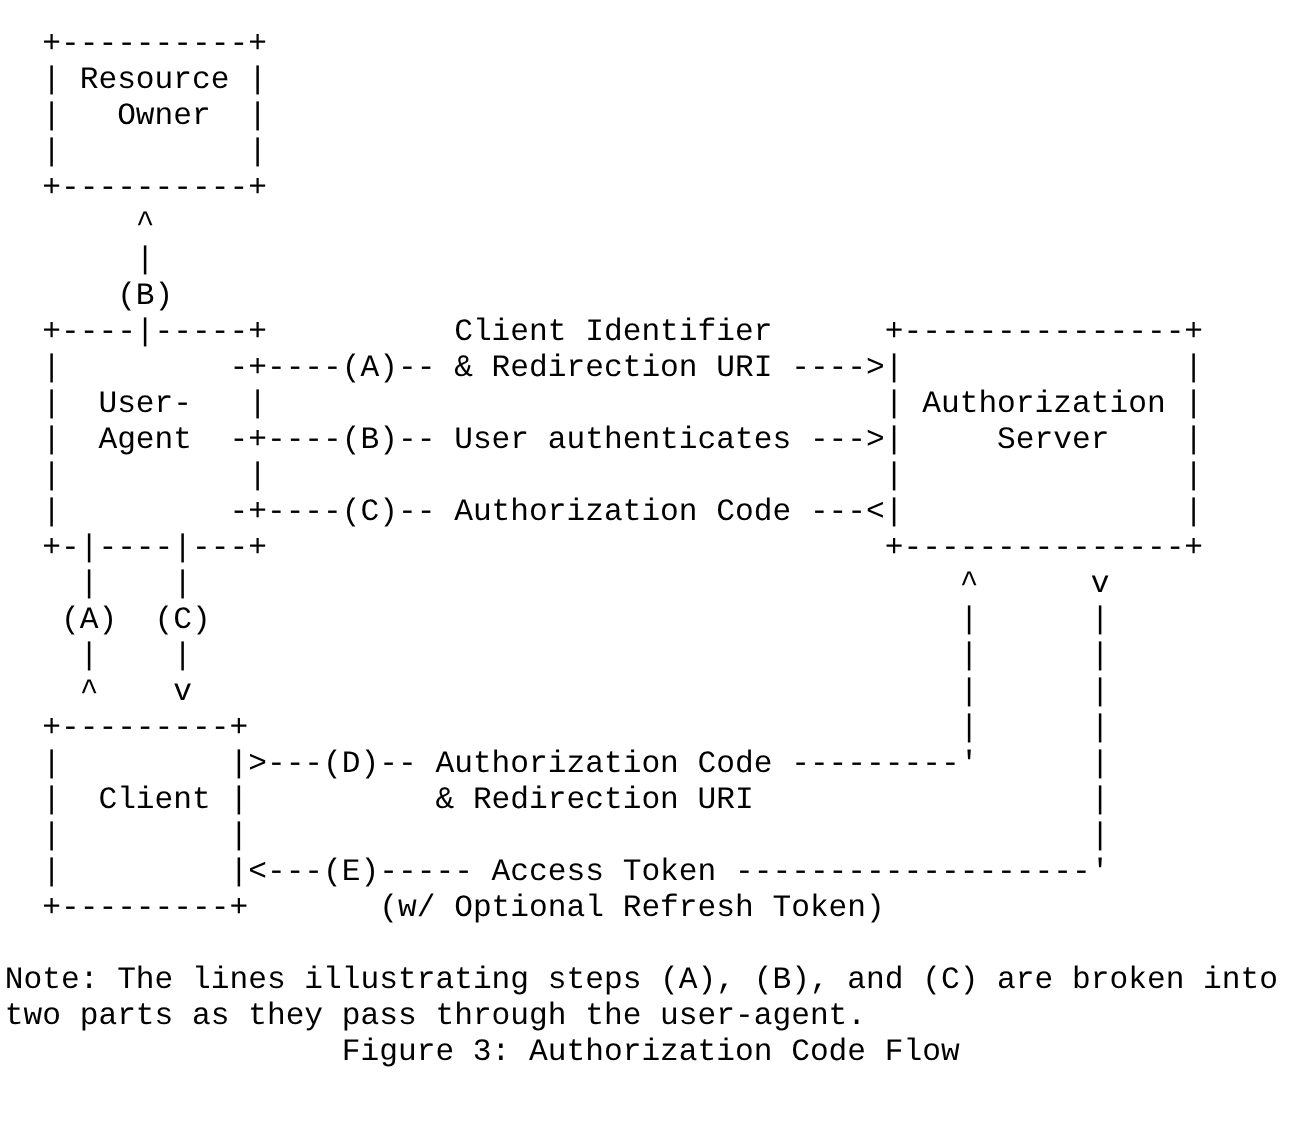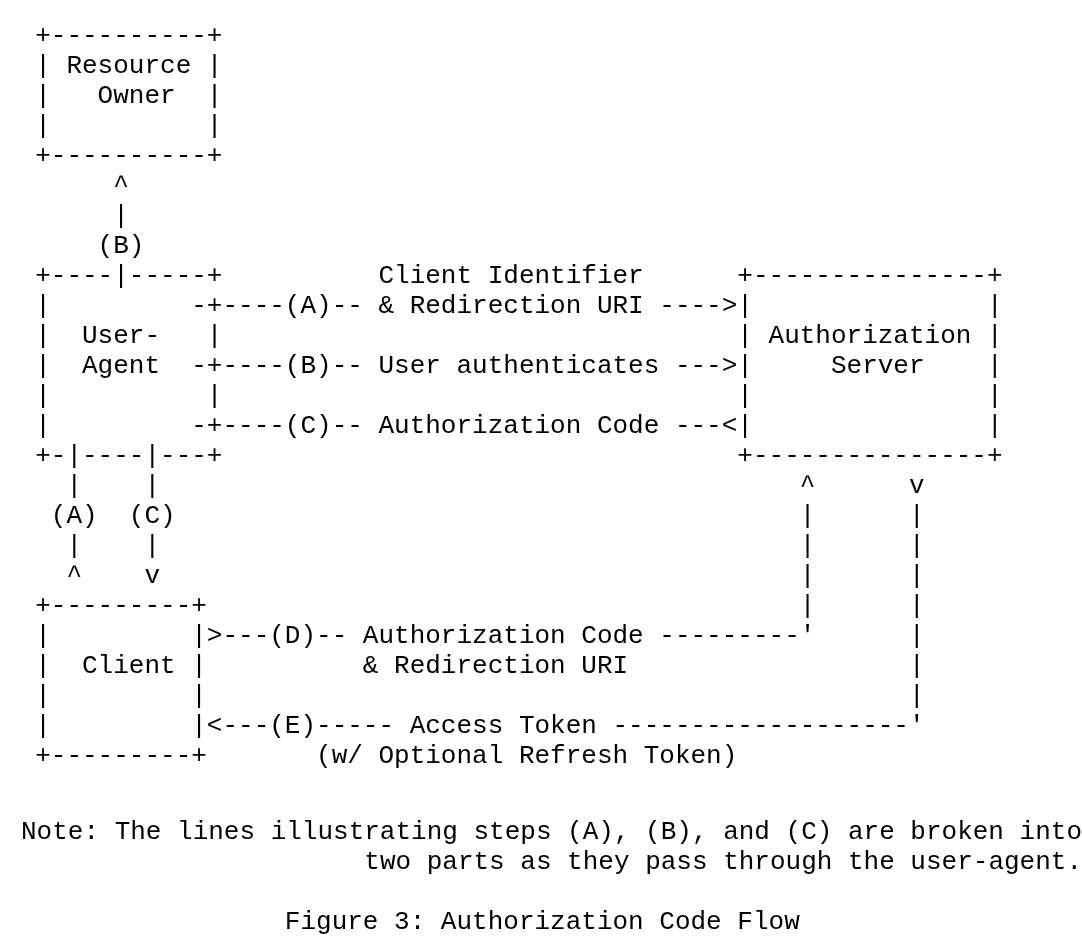--- a/index.html
+++ b/index.html
@@ -14,22 +14,22 @@
     font-size: 26px;
     line-height: 30px;
     font-weight: normal;
     padding: 21px 0 0 4px;
   }
   pre {
     margin: 0;
     font: inherit;
     white-space: pre;
   }
-  .note-block   { margin-top: 46px; text-align: right; }   
-  .caption-block{ margin-top: 30px; padding-left: 18ch; } 
+  .note-block   { margin-top: 30px; }   
+  .caption-block{ padding-left: 18ch; } 
 </style>
 </head>
 <body>
 
 <main>
   <pre class="diagram-block">  +----------+
   | Resource |
   |   Owner  |
   |          |
   +----------+

